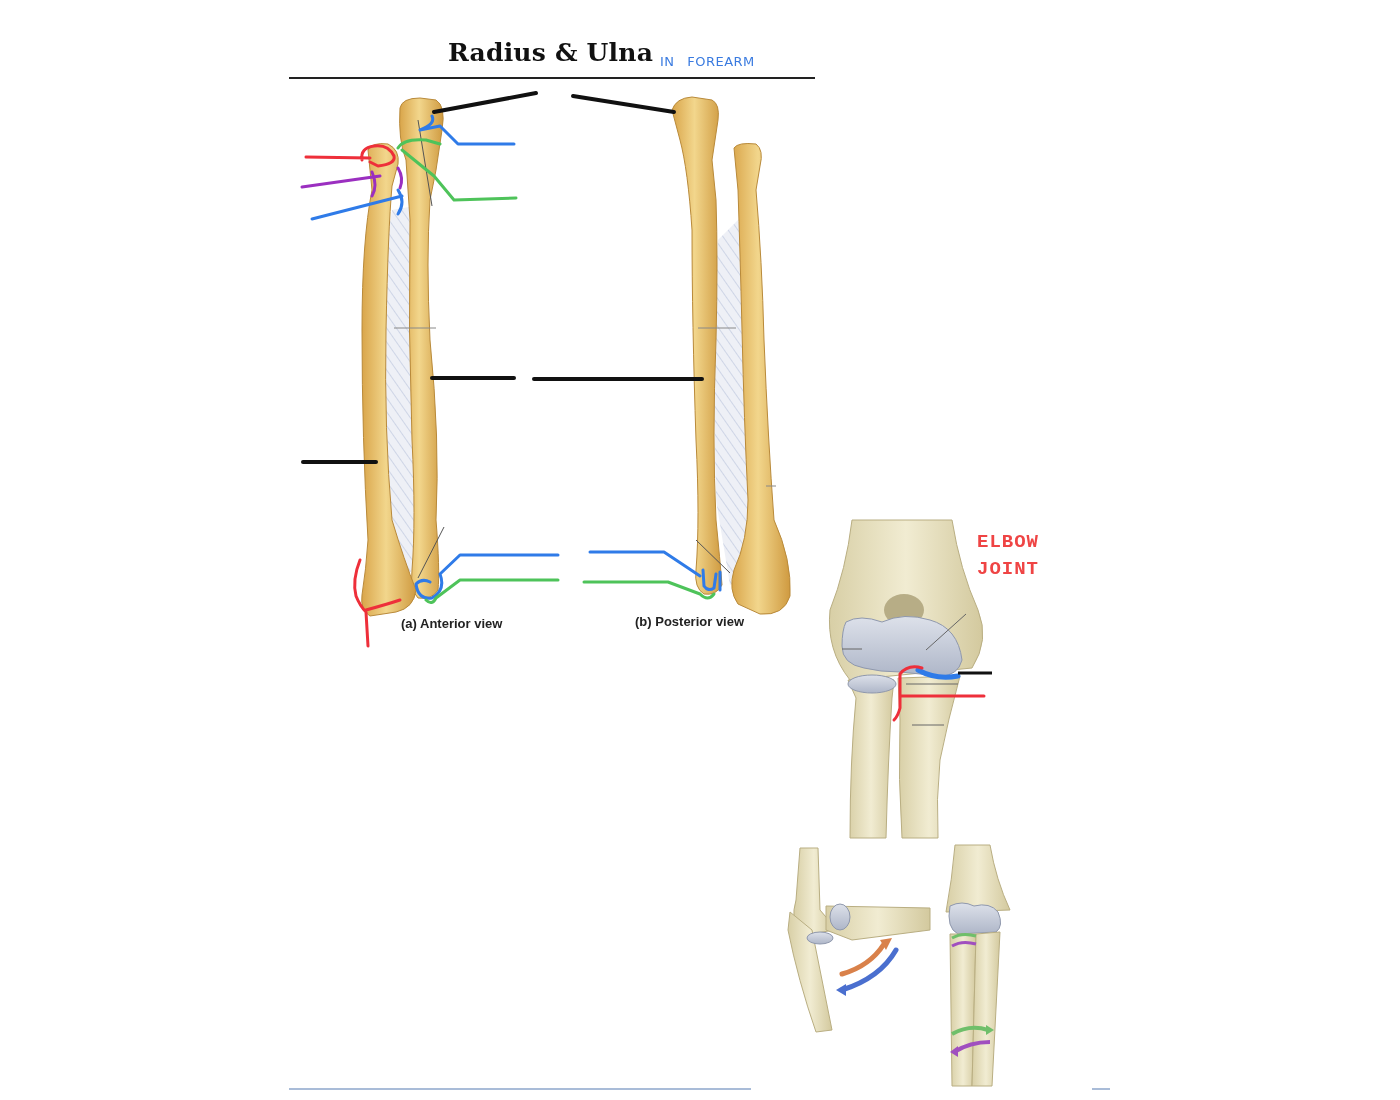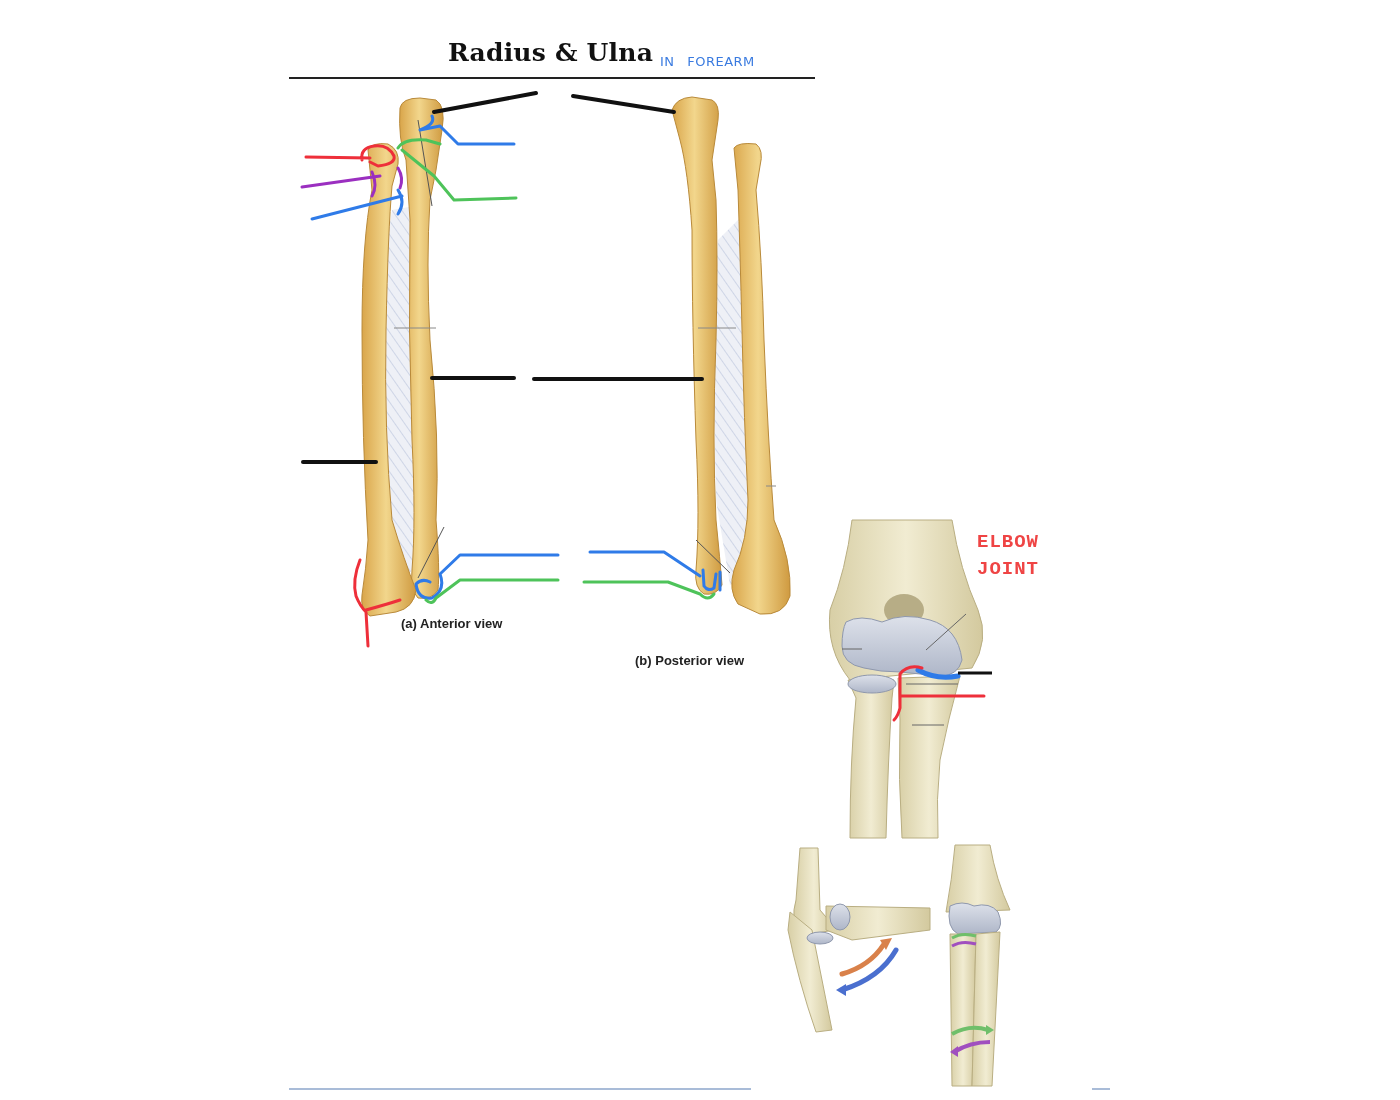--- a/index.html
+++ b/index.html
@@ -144,21 +144,21 @@
     <path d="M952,938 Q962,932 976,936" stroke="#6fbf6a" stroke-width="3" fill="none"></path>
     <path d="M976,944 Q962,940 952,946" stroke="#a04fbf" stroke-width="3" fill="none"></path>
     <path d="M952,1034 Q970,1024 988,1030" stroke="#6fbf6a" stroke-width="4" fill="none"></path>
     <polygon points="986,1025 994,1030 986,1035" fill="#6fbf6a"></polygon>
     <path d="M990,1042 Q970,1042 954,1052" stroke="#a04fbf" stroke-width="4" fill="none"></path>
     <polygon points="950,1052 958,1046 958,1057" fill="#a04fbf"></polygon>
   </g>
 </svg>
 
 <div class="view-caption" style="left:401px; top:616px;">(a) Anterior view</div>
-<div class="view-caption" style="left:635px; top:614px;margin-top:39px;">(b) Posterior view</div>
+<div class="view-caption" style="left:635px; top:614px;">(b) Posterior view</div>
 
 <div class="elbow-heading">
   <div>ELBOW</div>
   <div>JOINT</div>
 </div>
 
 <div class="footer-rule" style="left:289px; top:1088px; width:462px;"></div>
 <div class="footer-rule" style="left:1092px; top:1088px; width:18px;"></div>
 
 </body></html>

